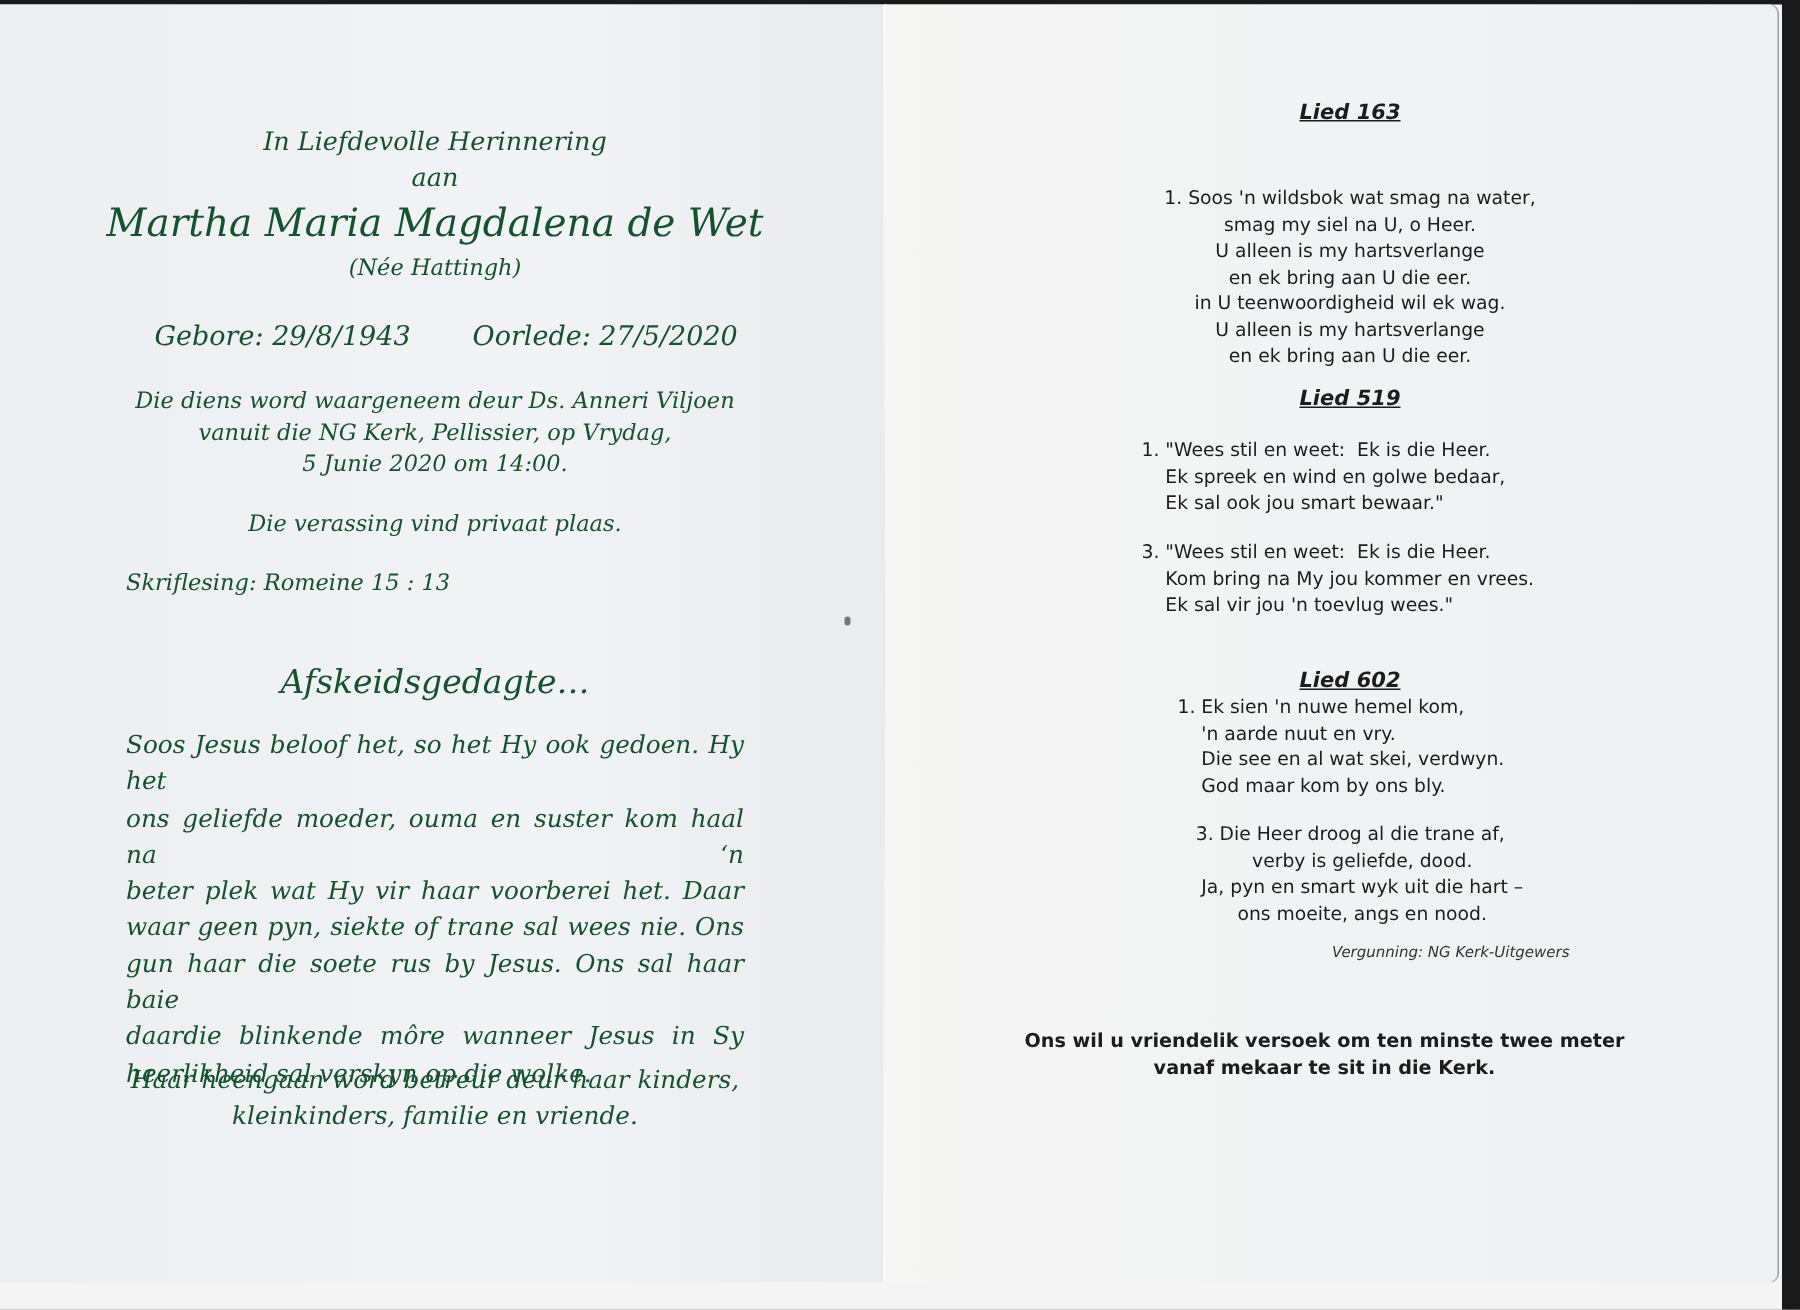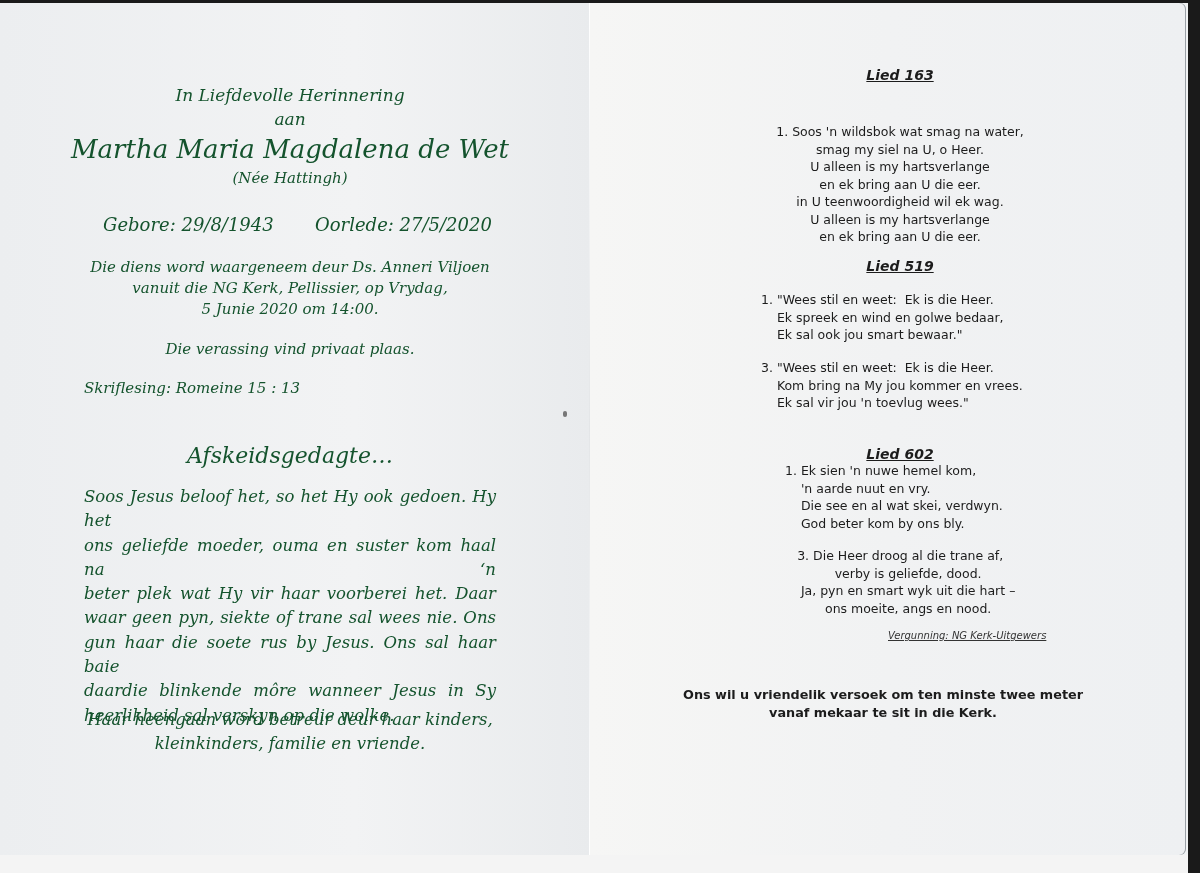--- a/index.html
+++ b/index.html
@@ -150,21 +150,20 @@
     .verse {
       font-size: 12.5px;
       line-height: 17.5px;
     }
     .verse .vline { display: block; white-space: pre; }
     .credit {
       font-style: italic;
       font-size: 10px;
       line-height: 14px;
       color: #333;
-      text-decoration: underline;
     }
     .notice {
       font-weight: bold;
       font-size: 12.8px;
       line-height: 18px;
       text-align: center;
     }
     .law {
       font-weight: bold;
       font-size: 14.5px;
@@ -248,21 +247,21 @@
     <span class="vline">3. "Wees stil en weet:  Ek is die Heer.</span>
     <span class="vline">    Kom bring na My jou kommer en vrees.</span>
     <span class="vline">    Ek sal vir jou 'n toevlug wees."</span>
   </div>
 
   <div class="sans hymn-title" style="top:428px;margin-top:17px;">Lied 602</div>
   <div class="sans verse" style="left:785px; top:462px;">
     <span class="vline">1. Ek sien 'n nuwe hemel kom,</span>
     <span class="vline">    'n aarde nuut en vry.</span>
     <span class="vline">    Die see en al wat skei, verdwyn.</span>
-    <span class="vline">    God beter kom by ons bly.</span>
+    <span class="vline">    God maar kom by ons bly.</span>
   </div>
   <div class="sans verse" style="left:785px; top:547px;text-align:center;">
     <span class="vline">3. Die Heer droog al die trane af,</span>
     <span class="vline">    verby is geliefde, dood.</span>
     <span class="vline">    Ja, pyn en smart wyk uit die hart –</span>
     <span class="vline">    ons moeite, angs en nood.</span>
   </div>
 
   <div class="sans credit" style="left:888px; top:629px;">Vergunning: NG Kerk-Uitgewers</div>
 

